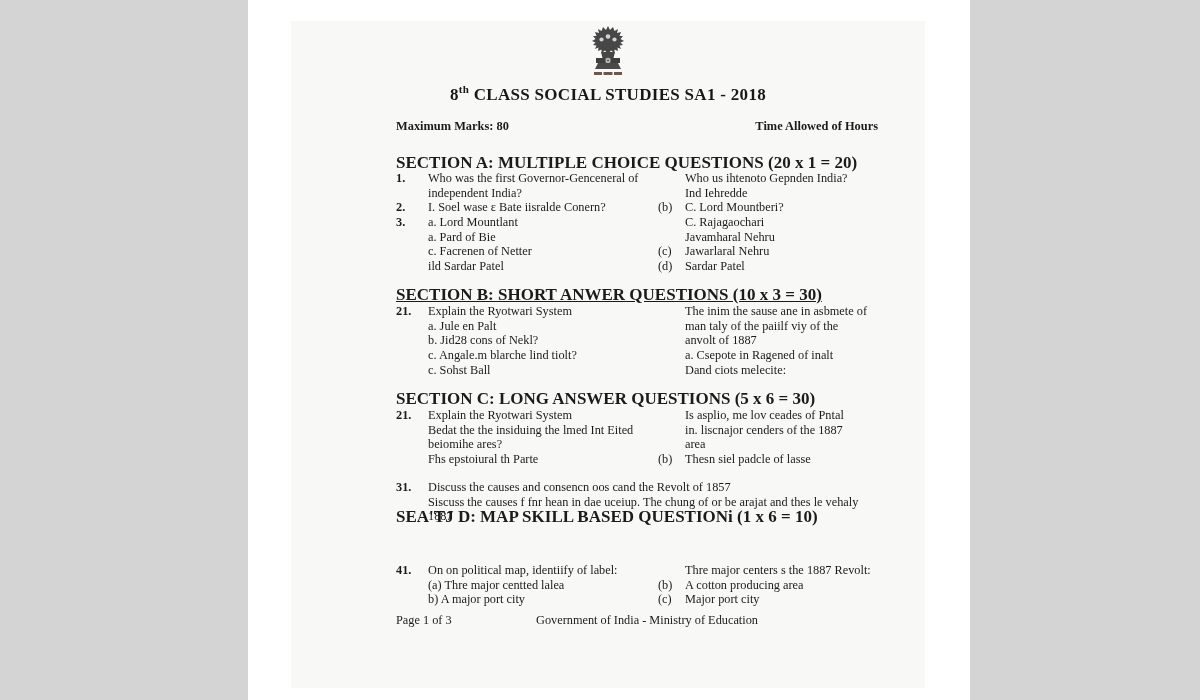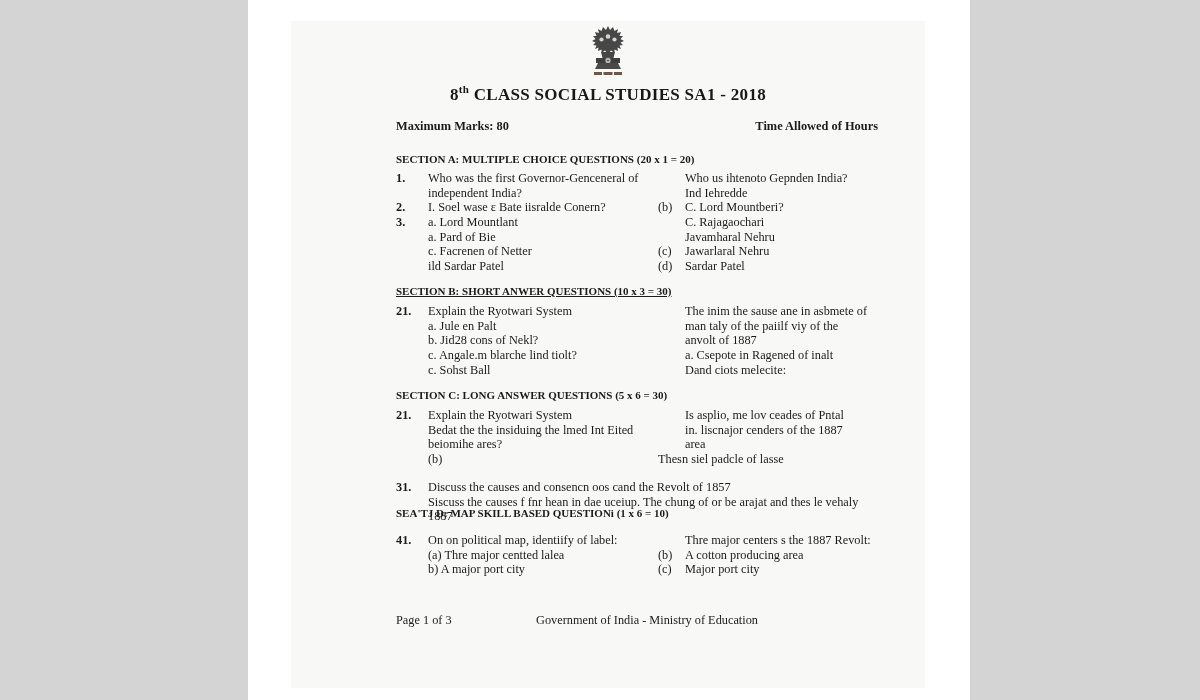--- a/index.html
+++ b/index.html
@@ -41,21 +41,21 @@
   .content-x { left: 72px; width: 482px; margin-left: 33px; }
 
   .marks-row {
     position: absolute; top: 98px;
     display: flex; justify-content: space-between;
     font-size: 12.4px; font-weight: bold;
   }
 
   .sec-heading {
     position: absolute;
-    font-size: 11px; font-weight: bold;
+    font-size: 17px; font-weight: bold;
     white-space: nowrap;
   }
 
   .qgrid {
     position: absolute;
     display: grid;
     grid-template-columns: 32px 230px 27px 193px;
     grid-auto-rows: 14.7px;
     font-size: 12.3px; line-height: 14.7px;
   }
@@ -64,21 +64,21 @@
   .qwide { grid-column: 2 / 5; }
 
   .sec-a-heading { top: 132px; }
   .sec-a-rows    { top: 150px; }
   .sec-b-heading { top: 264px; text-decoration: underline; }
   .sec-b-rows    { top: 283px; }
   .sec-c-heading { top: 368px; }
   .sec-c-rows    { top: 387px; }
   .q31-rows      { top: 459px; }
   .sec-d-heading { top: 486px; }
-  .sec-d-rows    { top: 512px; }
+  .sec-d-rows    { top: 542px; }
 
   .footer {
     position: absolute; top: 592px;
     font-size: 12.3px;
   }
   .footer .org { position: absolute; left: 140px; top: 0; white-space: nowrap; }
 </style>
 </head>
 <body>
 
@@ -182,20 +182,21 @@
           <span class="qcell qright">Is asplio, me lov ceades of Pntal</span>
           <span class="qcell qnum"></span>
           <span class="qcell qleft">Bedat the the insiduing the lmed Int Eited</span>
           <span class="qcell qletter"></span>
           <span class="qcell qright">in. liscnajor cenders of the 1887</span>
           <span class="qcell qnum"></span>
           <span class="qcell qleft">beiomihe ares?</span>
           <span class="qcell qletter"></span>
           <span class="qcell qright">area</span>
           <span class="qcell qnum"></span>
+          <span class="qcell qleft">Fhs epstoiural th Parte</span>
           <span class="qcell qletter">(b)</span>
           <span class="qcell qright">Thesn siel padcle of lasse</span>
         </div>
 
       <div class="qgrid q31-rows content-x">
           <span class="qcell qnum">31.</span>
           <span class="qcell qwide">Discuss the causes and consencn oos cand the Revolt of 1857</span>
           <span class="qcell qnum"></span>
           <span class="qcell qwide">Siscuss the causes f fnr hean in dae uceiup. The chung of or be arajat and thes le vehaly</span>
           <span class="qcell qnum"></span>

